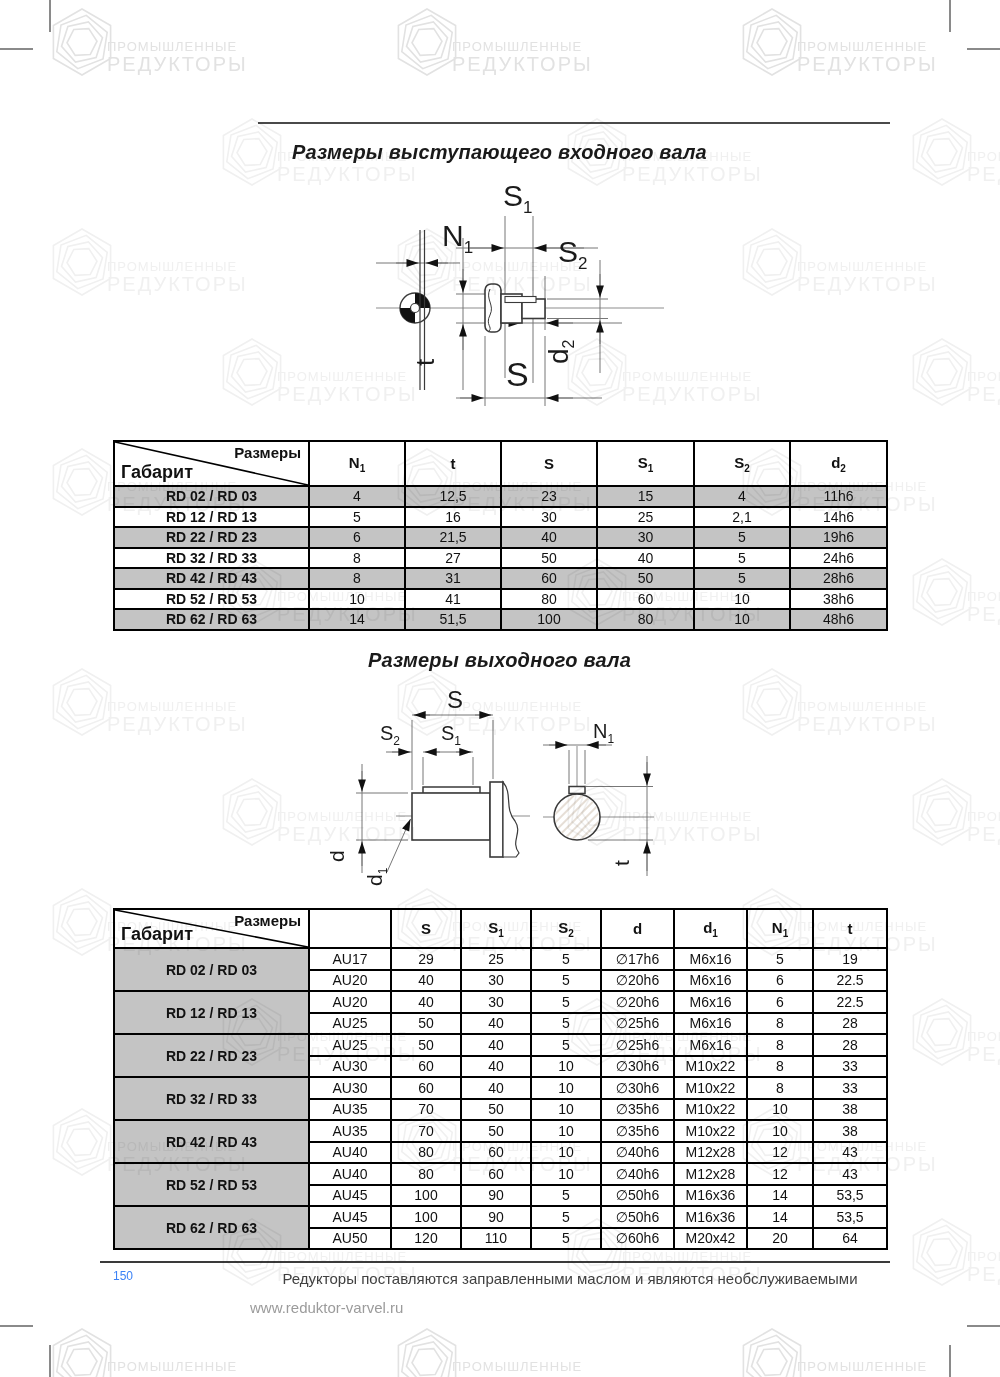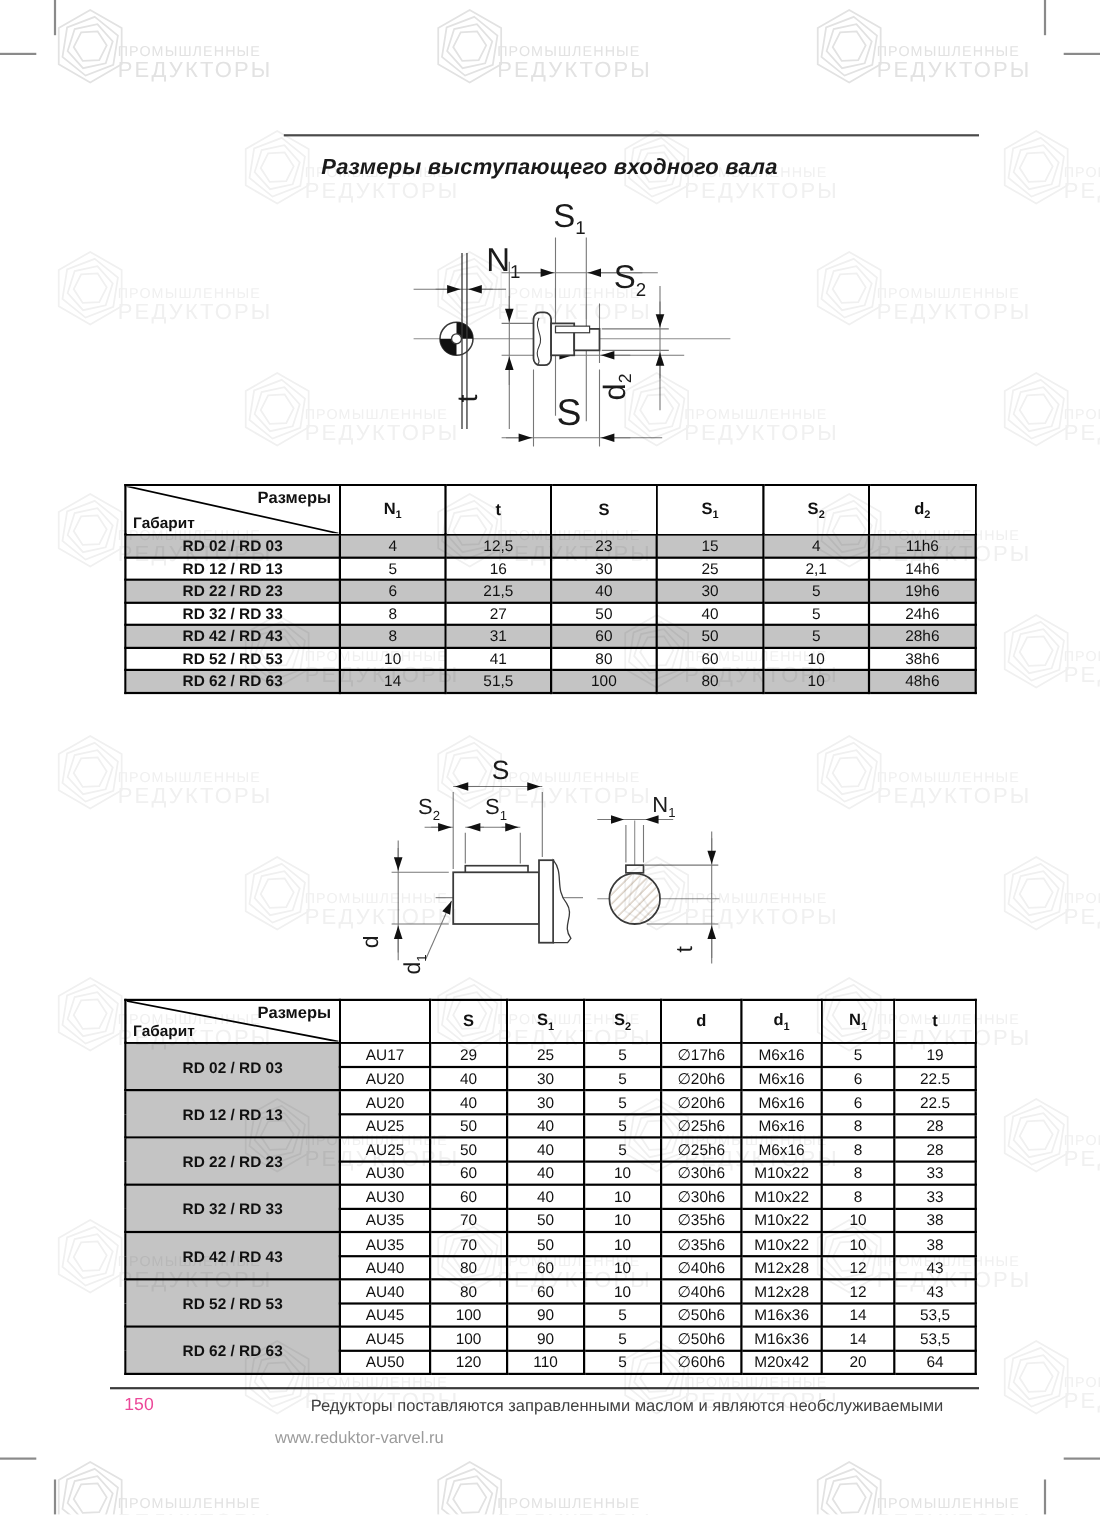--- a/index.html
+++ b/index.html
@@ -33,25 +33,25 @@
   #t2 th{height:37px;}
   #t1 td{height:18.5px;font-size:14px;}
   #t2 td{height:19.5px;font-size:14px;}
   td.lbl,td.glbl{font-weight:bold;font-size:14.5px;}
   tr.shade td{background:#c4c4c4;}
   td.glbl{background:#c4c4c4;}
   th sub{font-size:10px;}
   th.corner .diag{position:absolute;left:0;top:0;width:100%;height:100%;}
   th.corner{padding:0;margin-left:14px;}
   .c-top{position:absolute;top:2px;right:7px;font-size:15px;}
-  .c-bot{position:absolute;bottom:2px;left:6px;font-size:14px;}
+  .c-bot{position:absolute;bottom:2px;left:6px;font-size:18px;}
 
   
   .ft-rule{position:absolute;top:1261px;left:100px;width:790px;height:2px;background:#3a3a3a;}
-  .ft-num{position:absolute;top:1269px;left:113px;font-size:16px;color:#ec4899;}
+  .ft-num{position:absolute;top:1269px;left:113px;font-size:12px;color:#3b82f6;}
   .ft-note{position:absolute;top:1270px;left:250px;width:640px;text-align:center;font-size:15px;color:#414141;}
   .ft-www{position:absolute;top:1299px;left:250px;font-size:15px;color:#9b9b9b;}
 
   
   .wm-layer{position:absolute;inset:0;overflow:hidden;pointer-events:none;
             mix-blend-mode:multiply;z-index:40;}
   .wm{position:absolute;display:flex;align-items:flex-end;}
   .wm-text{margin-left:-12px;margin-bottom:4px;}
   .wm-l1{font-size:13px;letter-spacing:1px;line-height:15px;}
   .wm-l2{font-size:20px;letter-spacing:2px;line-height:21px;}
@@ -222,20 +222,21 @@
           <td>14</td>
           <td>51,5</td>
           <td>100</td>
           <td>80</td>
           <td>10</td>
           <td>48h6</td>
         </tr>
       </tbody>
   </table>
 
+  <div class="sec-title" id="title2">Размеры выходного вала</div>
 
   <svg class="draw" style="left:330px;top:690px" width="340" height="215" viewBox="0 0 340 215">
     <defs>
       <marker id="arB" markerWidth="13" markerHeight="9" refX="12.3" refY="4.5" orient="auto" markerUnits="userSpaceOnUse">
         <path d="M0.3,0.6 L12.3,4.5 L0.3,8.4 Z" fill="#111"></path>
       </marker>
       <pattern id="hatchB" width="6" height="6" patternTransform="rotate(45)" patternUnits="userSpaceOnUse">
         <line x1="1" y1="0" x2="1" y2="6" stroke="#d8cdc0" stroke-width="1.3"></line>
       </pattern>
     </defs>

